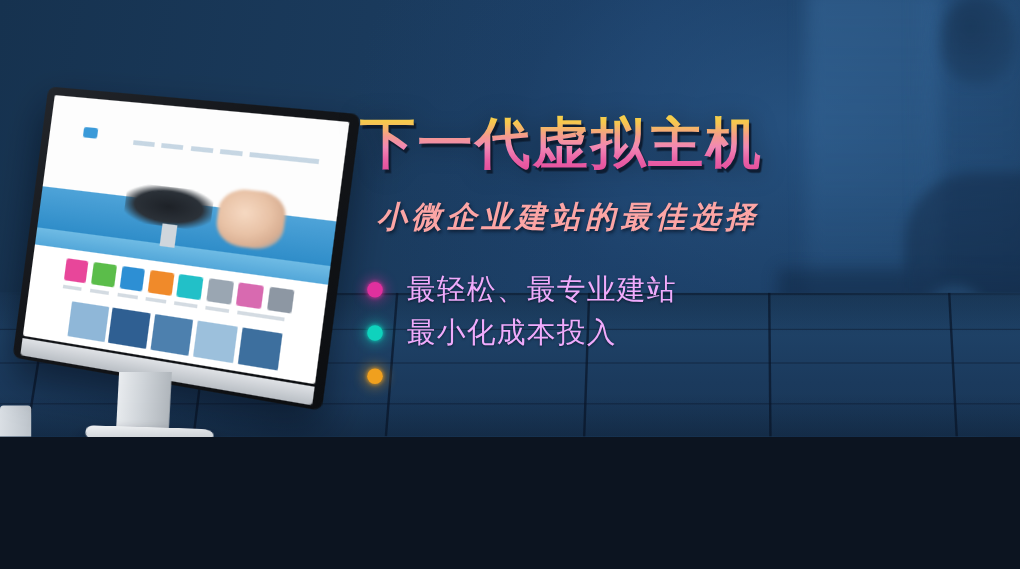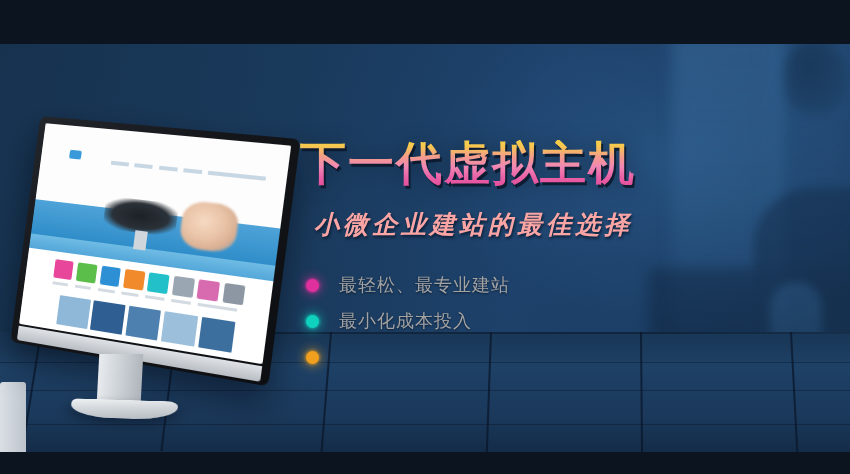--- a/index.html
+++ b/index.html
@@ -1,24 +1,23 @@
 <!DOCTYPE html>
 <html><head>
 <meta charset="utf-8">
 <style>
   * { margin:0; padding:0; box-sizing:border-box; }
   html,body { background:#0c1420; }
 
   .stage {
     position:relative;
-    width:850px; height:408px;
+    width:850px; height:364px;
     overflow:hidden;
     font-family:"Liberation Sans","DejaVu Sans",sans-serif;
     background:#17375a;
-    margin-top:44px;
   }
 
   
   .bg-base {
     position:absolute; inset:0;
     background:
       radial-gradient(ellipse 520px 360px at 78% 28%, rgba(46,96,148,.55) 0%, rgba(30,70,116,.22) 45%, rgba(23,55,90,0) 72%),
       linear-gradient(100deg, #16324f 0%, #1a3a5c 34%, #1d4068 60%, #1a3a5c 100%);
   }
   
@@ -195,21 +194,21 @@
   .dot {
     width:13px; height:13px; border-radius:50%;
     flex:0 0 auto; margin-right:20px;
     position:relative;
   }
   .dot::after {
     content:""; position:absolute; left:-7px; top:-7px; right:-7px; bottom:-7px;
     border-radius:50%; z-index:-1;
   }
   .bullet-text {
-    font-size:18px; color:#a3a3a3; letter-spacing:1px;
+    font-size:24px; color:#f0abfc; letter-spacing:1px;
     font-family:Liberation Serif, serif;
     text-shadow:0 1px 2px rgba(6,16,32,.7);
     white-space:nowrap;
   }
 </style>
 </head>
 <body>
 
 <div class="stage">
 

